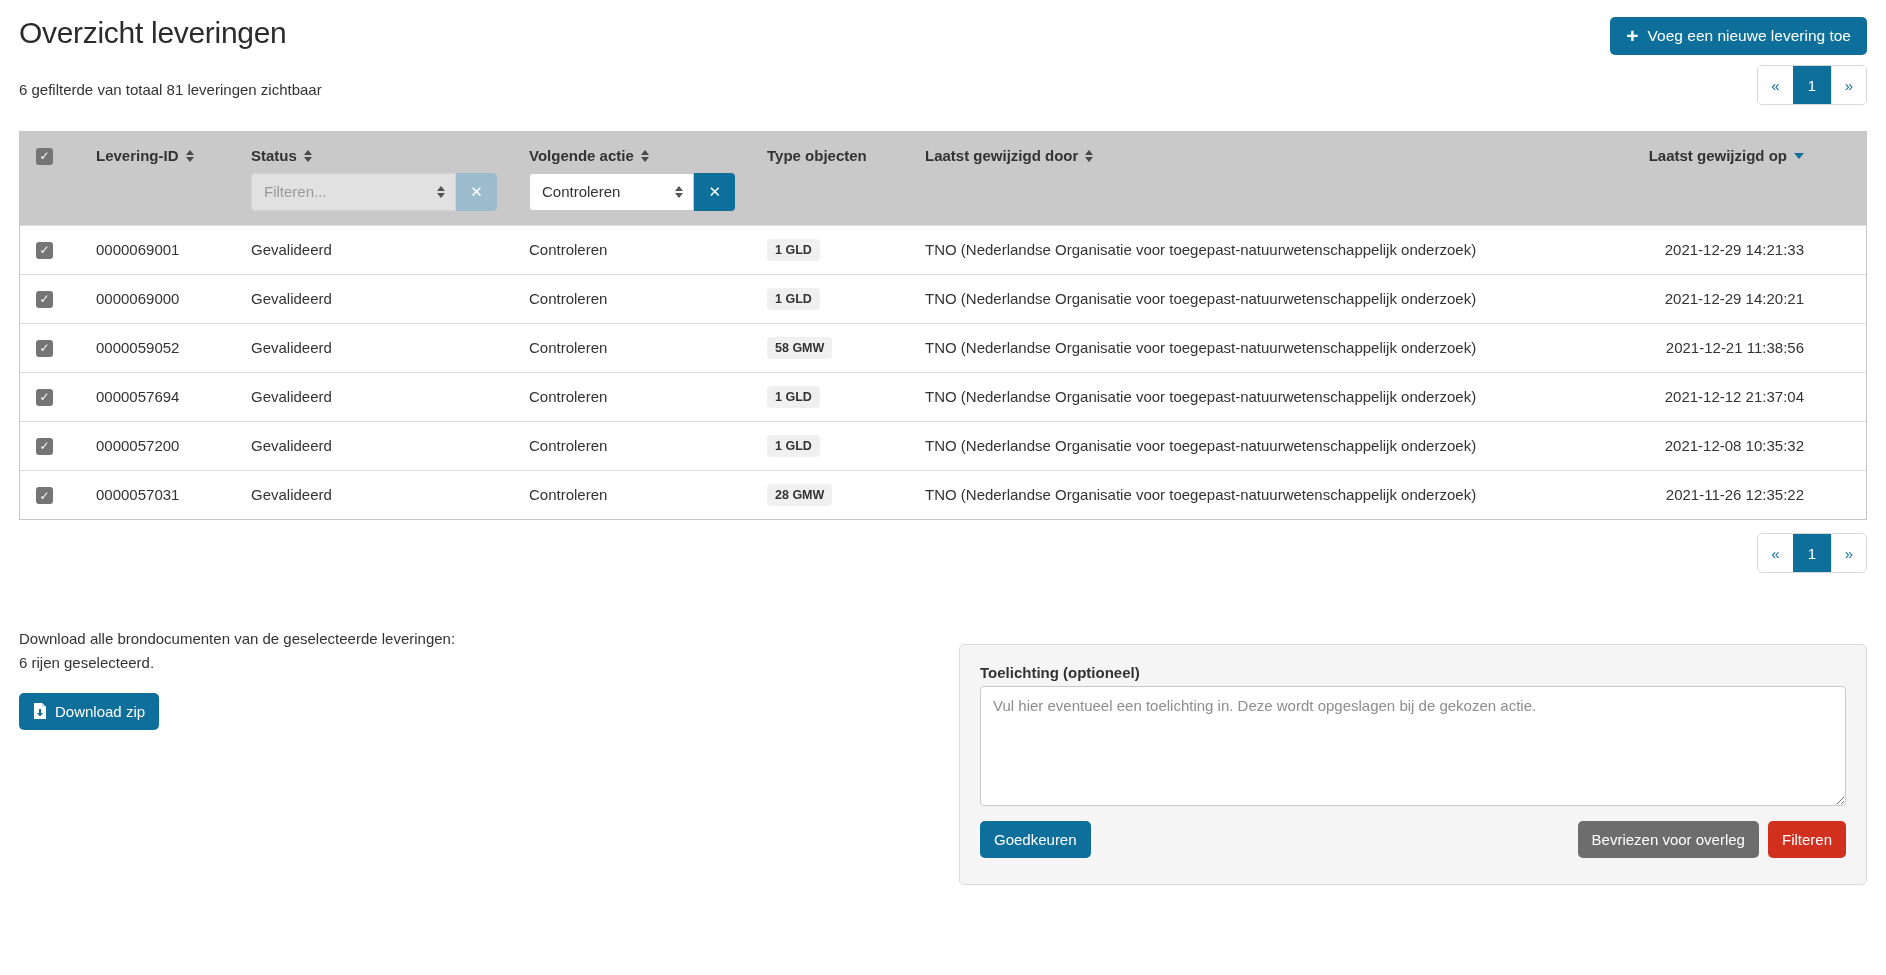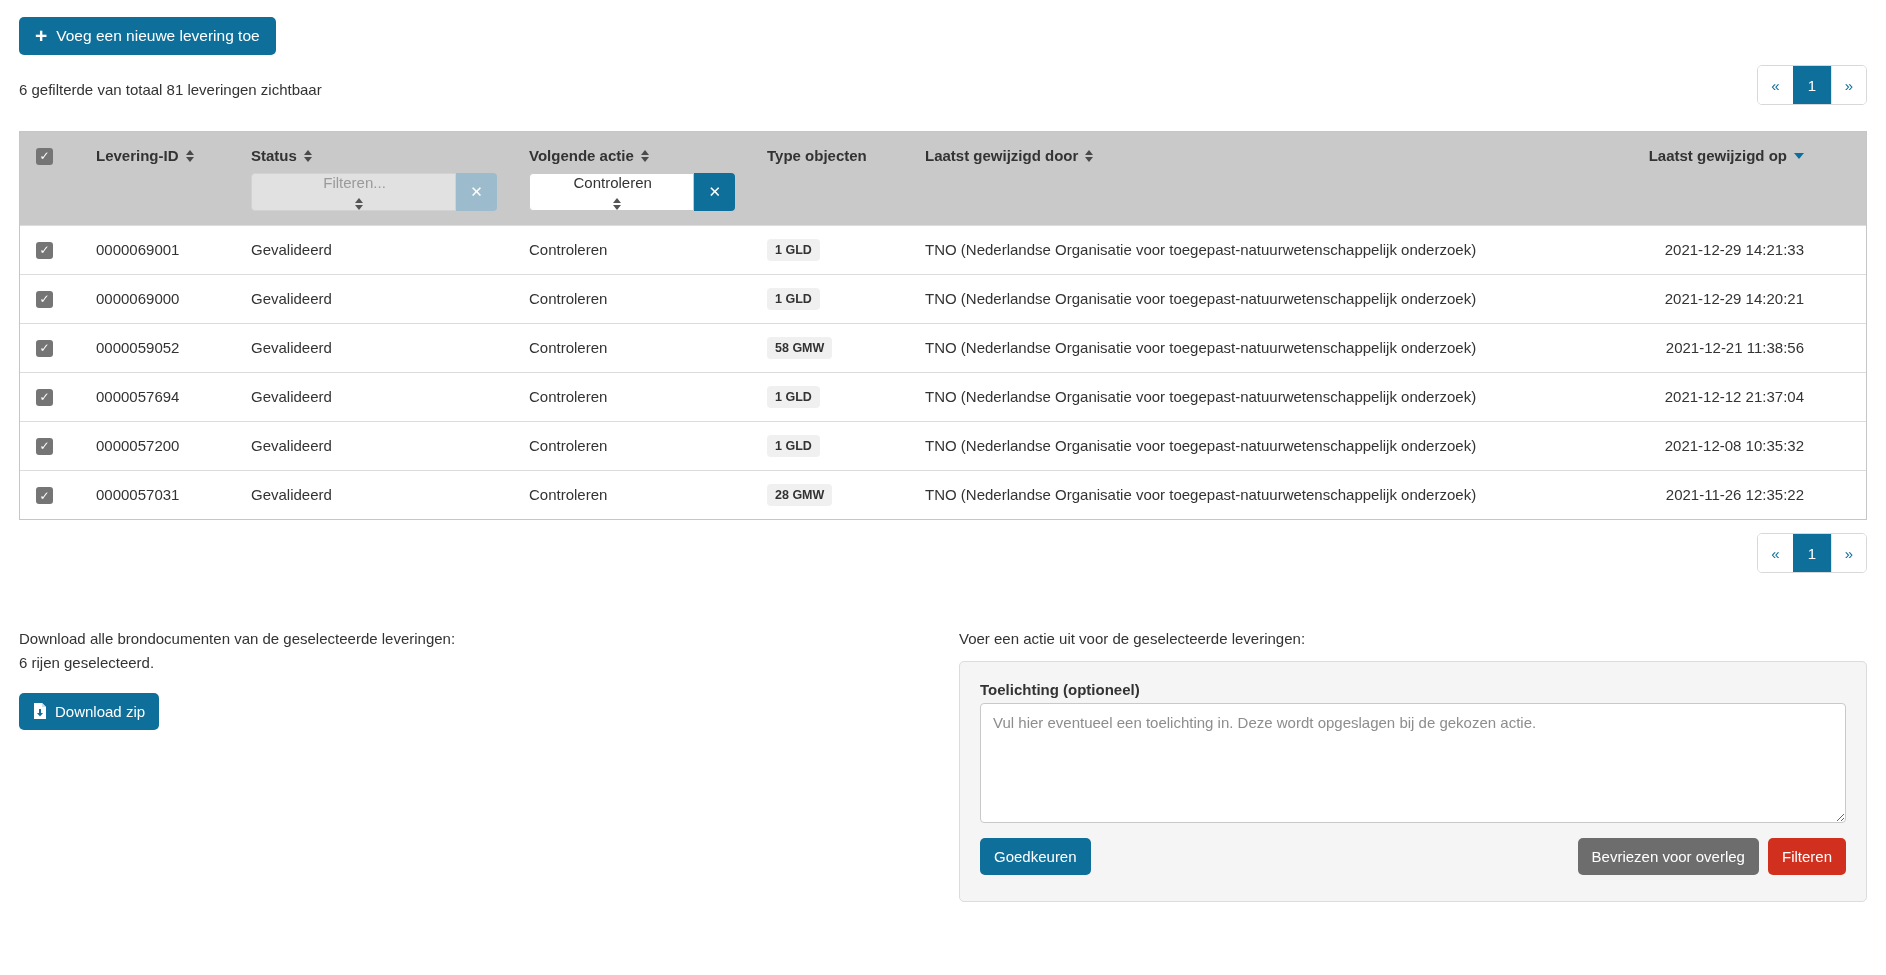--- a/index.html
+++ b/index.html
@@ -62,21 +62,21 @@
   .tri-up{width:0;height:0;border-left:4px solid transparent;border-right:4px solid transparent;border-bottom:5px solid #4a4a4a}
   .tri-down{width:0;height:0;border-left:4px solid transparent;border-right:4px solid transparent;border-top:5px solid #4a4a4a}
   .sort-desc{
     display:inline-block;margin-left:7px;width:0;height:0;vertical-align:middle;position:relative;top:-1px;
     border-left:5px solid transparent;border-right:5px solid transparent;border-top:6px solid var(--primary);
   }
   
   .filter-group{display:flex;height:38px}
   .fselect{
     display:flex;align-items:center;justify-content:space-between;
-    padding:0 10px 0 12px;border-radius:4px 0 0 4px;font-size:15px;cursor:pointer;font-weight:normal;flex-direction:column;
+    padding:0 10px 0 12px;border-radius:4px 0 0 4px;font-size:15px;cursor:pointer;font-weight:normal;
   }
   .fselect.disabled{background:#e1e1e1;border:1px solid #d2d2d2;color:#9a9a9a;width:212px}
   .fselect.active{background:#fff;border:1px solid #c9c9c9;color:#333;width:172px}
   .fselect .tri-up{border-bottom-color:#555}
   .fselect .tri-down{border-top-color:#555}
   .caret{display:flex;flex-direction:column;gap:2px;margin-left:8px}
   .fclear{
     width:42px;border:none;border-radius:0 4px 4px 0;color:#fff;
     font-size:15px;font-weight:bold;display:flex;align-items:center;justify-content:center;cursor:pointer;font-family:inherit;
   }
@@ -110,20 +110,21 @@
   .panel-buttons .spacer{flex:1}
   .action-btn{height:37px;padding:0 14px;font-size:15px;color:#fff;display:inline-flex;align-items:center}
   .approve{background:var(--primary)}
   .freeze{background:var(--secondary)}
   .reject{background:var(--danger)}
 </style>
 </head>
 <body>
 
 <div class="topbar">
+  <h1>Overzicht leveringen</h1>
   <button class="btn add-btn">
     <span class="plus-icon">+</span>
     <span>Voeg een nieuwe levering toe</span>
   </button>
 </div>
 
 <div class="meta-row">
   <span class="summary">6 gefilterde van totaal 81 leveringen zichtbaar</span>
   <div class="pagination">
     <button class="page-btn">«</button>
@@ -316,21 +317,20 @@
       <svg width="14" height="17" viewBox="0 0 14 17">
         <path d="M1 0 h8 l4 4 v12 h-12 z" fill="#ffffff"></path>
         <path d="M9 0 v4 h4 z" fill="#cfe2ec"></path>
         <path d="M6 6 h2 v4 h2 l-3 3.5 -3 -3.5 h2 z" fill="#0e6f9a"></path>
       </svg>
       <span>Download zip</span>
     </button>
   </div>
 
   <div class="lower-right">
-    <div class="instruction">Voer een actie uit voor de geselecteerde leveringen:</div>
     <div class="panel">
       <div class="panel-label">Toelichting (optioneel)</div>
       <textarea placeholder="Vul hier eventueel een toelichting in. Deze wordt opgeslagen bij de gekozen actie." style=""></textarea>
       <div class="panel-buttons">
         <button class="btn action-btn approve">Goedkeuren</button>
         <div class="spacer"></div>
         <button class="btn action-btn freeze">Bevriezen voor overleg</button>
         <button class="btn action-btn reject">Filteren</button>
       </div>
     </div>

